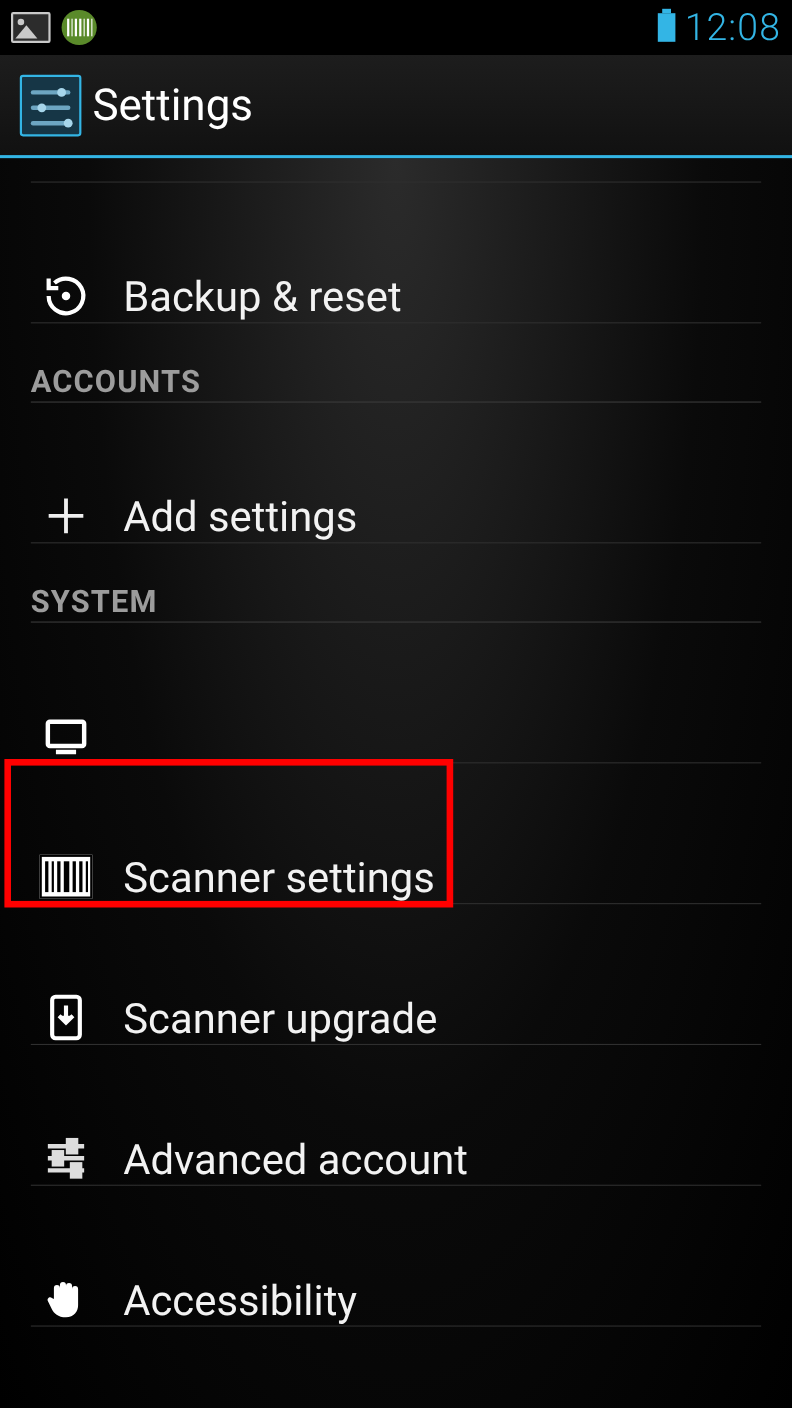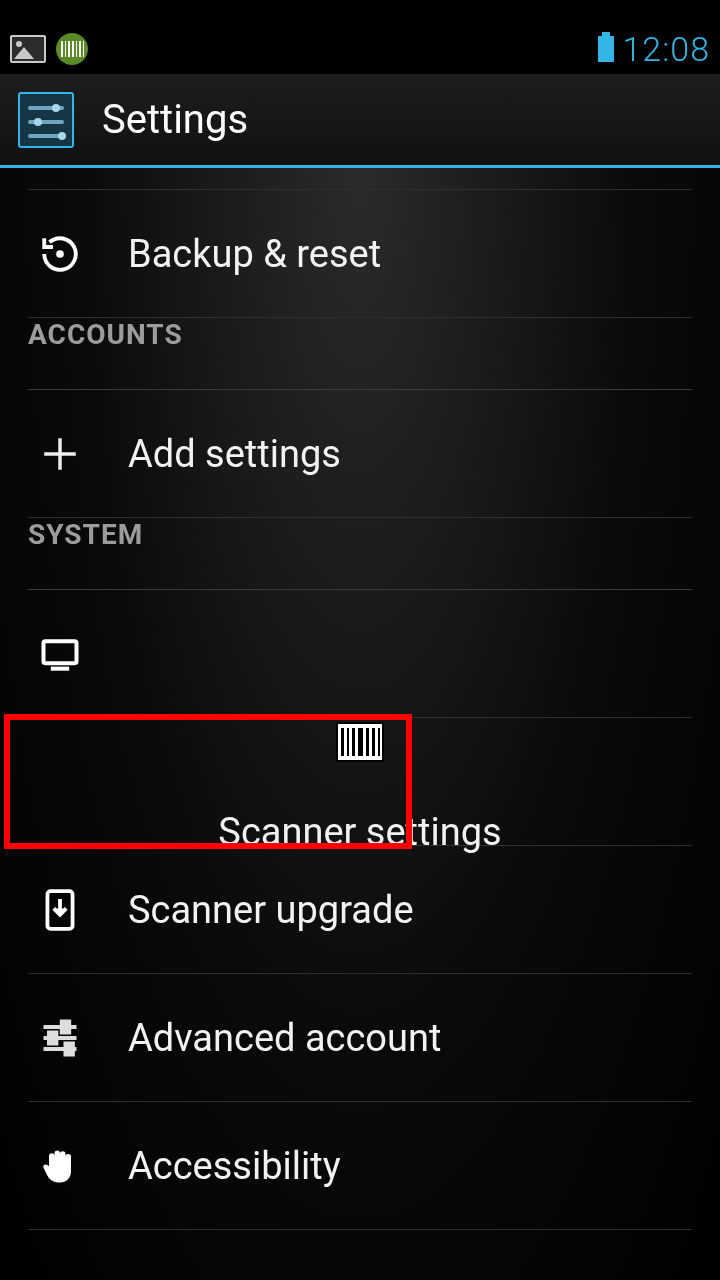--- a/index.html
+++ b/index.html
@@ -11,21 +11,20 @@
     color: #fff;
     overflow: hidden;
   }
   
   .status-bar {
     height: 50px;
     display: flex;
     align-items: center;
     padding: 0 10px;
     background: #000;
-    margin-top: 24px;
   }
   .status-left { display: flex; align-items: center; gap: 10px; }
   .status-right { margin-left: auto; display: flex; align-items: center; gap: 8px; }
   .clock {
     color: #33b5e5;
     font-size: 34px;
     font-weight: 300;
     letter-spacing: 1px;
   }
   .battery {
@@ -75,21 +74,21 @@
   .stat-barcode-icon .bars span{width:2px;height:16px;background:#fff;}
   .stat-barcode-icon .bars span:nth-child(2){width:1px;}
   .stat-barcode-icon .bars span:nth-child(5){width:1px;}
   .stat-barcode-icon .bars span:nth-child(7){width:1px;}
 
   
   .app-header{
     height:94px;
     display:flex;
     align-items:center;
-    gap:28px;
+    gap:10px;
     padding:0 18px;
     border-bottom:3px solid #33b5e5;
     background:linear-gradient(#1d1d1d,#111);
   }
   .app-title{
     font-size:40px;
     font-weight:400;
   }
   .settings-app-icon{
     width:56px;height:56px;
@@ -109,54 +108,53 @@
   .settings-app-icon .l3{top:40px;} .settings-app-icon .l3 .dot{left:30px;}
 
   
   .list{
     padding: 0 28px;
     background: radial-gradient(ellipse at 50% 0%, #2b2b2b 0%, #0a0a0a 55%, #000 100%);
     height: calc(1280px - 50px - 94px);
   }
   .row{
     display:flex;
-    align-items:center;
-    gap:44px;
+    align-items:flex-end;
+    gap:28px;
     height:128px;
     border-bottom:1px solid #2f2f2f;
     padding:0 8px;
   }
   .row .icon-slot{
     width:48px;height:48px;
     display:flex;align-items:center;justify-content:center;
     flex:0 0 48px;
   }
   .row .label{
     font-size:38px;
     font-weight:400;
     color:#f2f2f2;
   }
   .section-header{
     height:72px;
     display:flex;
-    align-items:flex-start;
+    align-items:flex-end;
     padding-bottom:2px;
     border-bottom:1px solid #3a3a3a;
   }
   .section-header .label{
     font-size:28px;
     font-weight:700;
     letter-spacing:1px;
     color:#9c9c9c;
   }
   .top-divider{height:22px;border-bottom:1px solid #2f2f2f;}
 
   .highlight{
     position:relative;
-    flex-direction:column;
   }
   .highlight::after{
     content:"";
     position:absolute;
     left:-24px; right:280px;
     top:-4px; bottom:-4px;
     border:6px solid #ff0000;
     pointer-events:none;
   }
 

